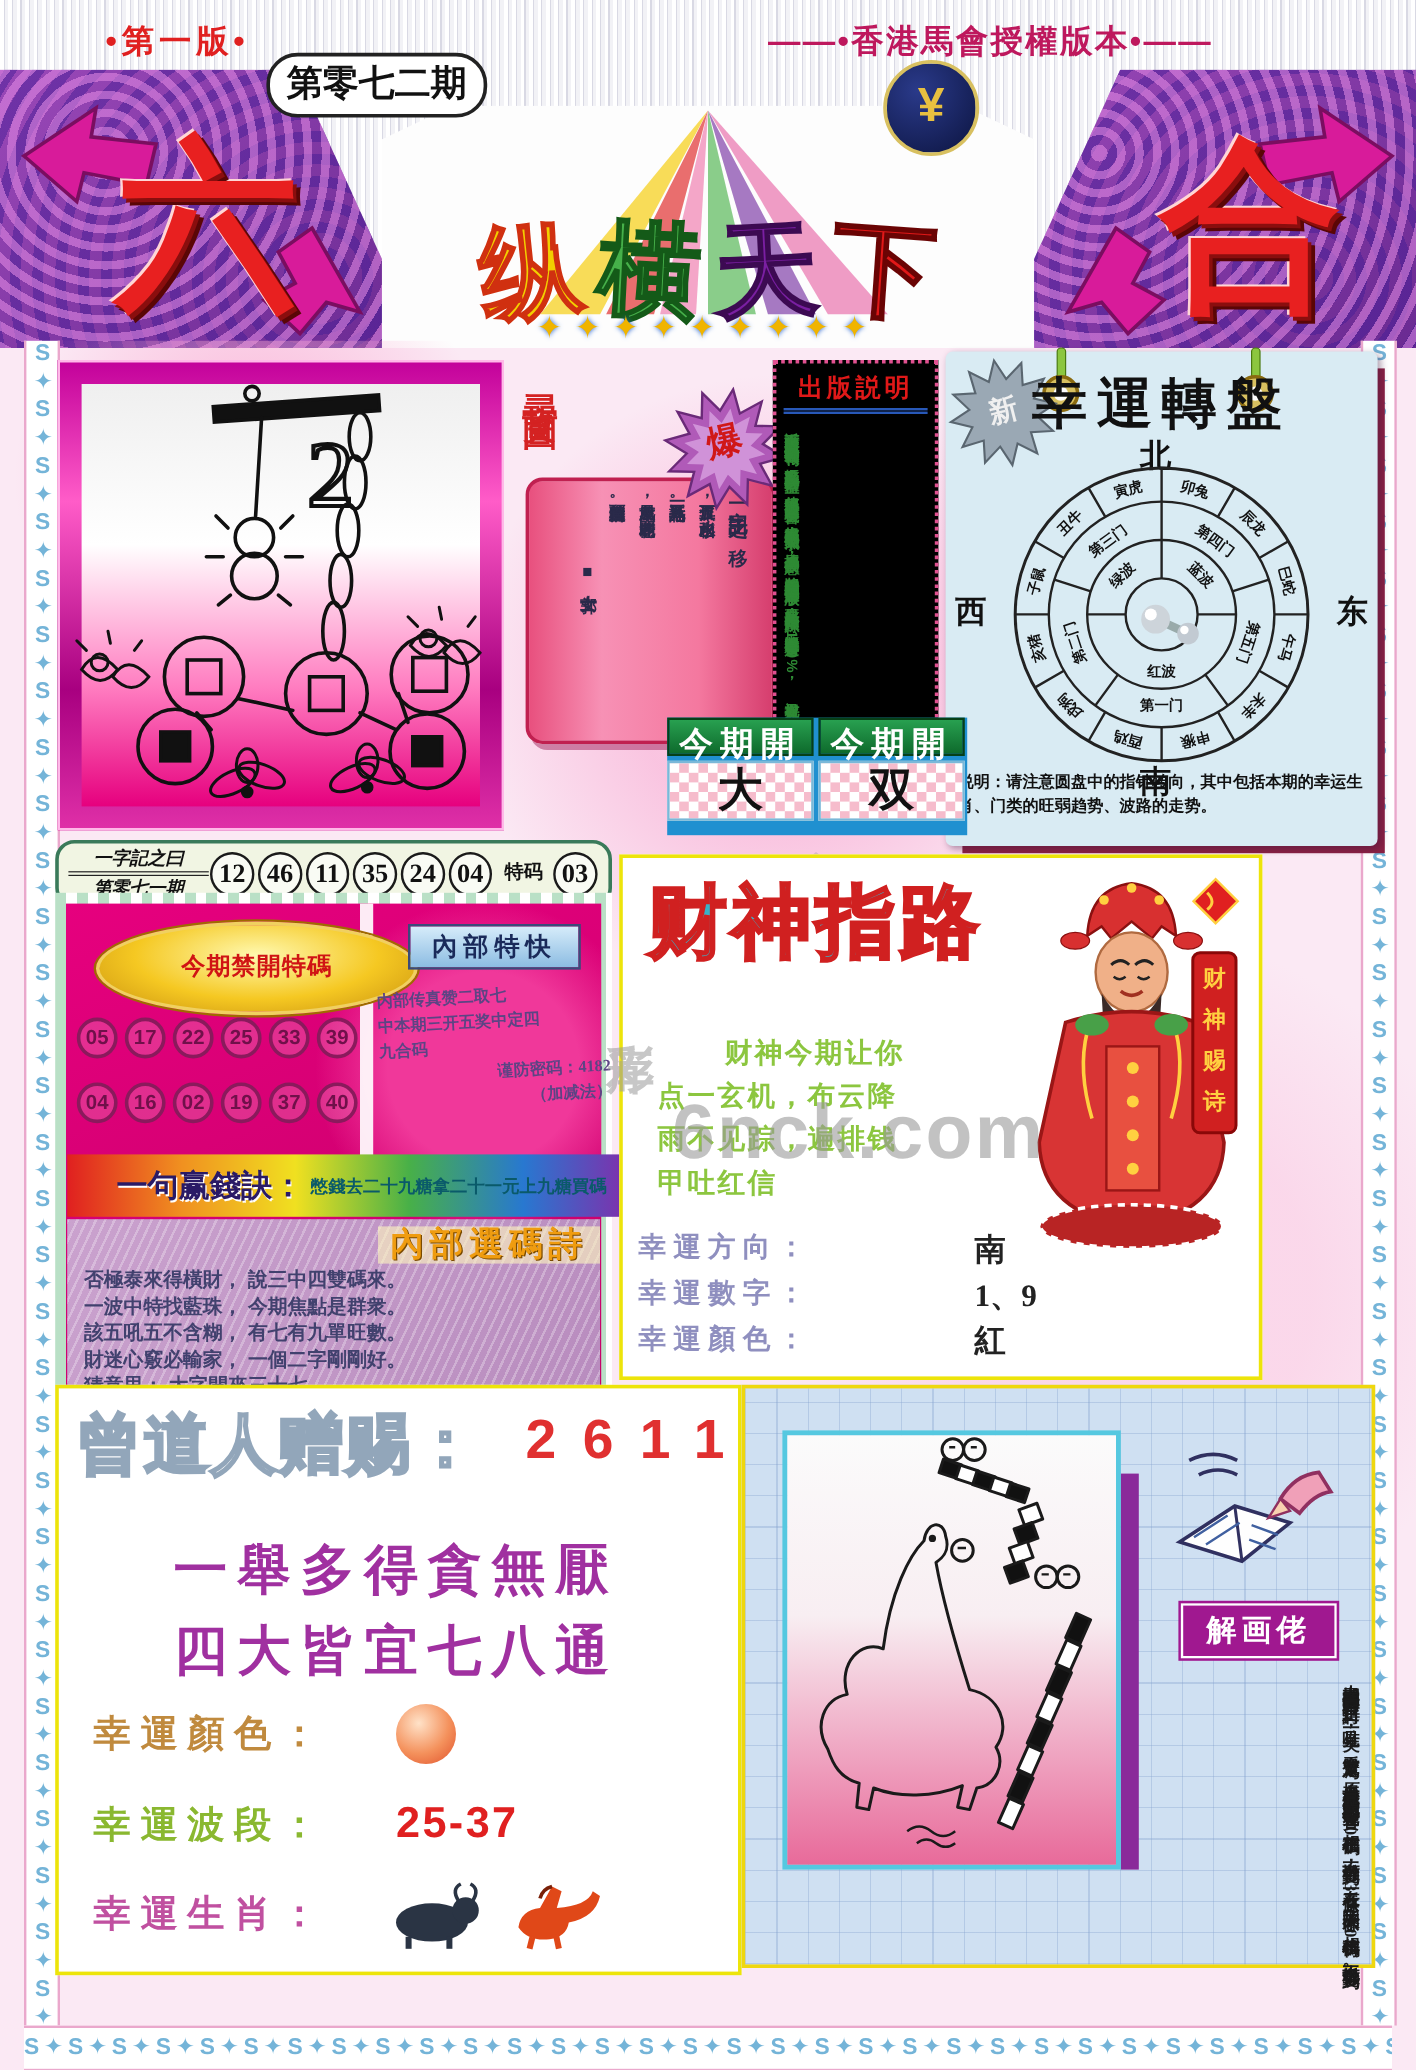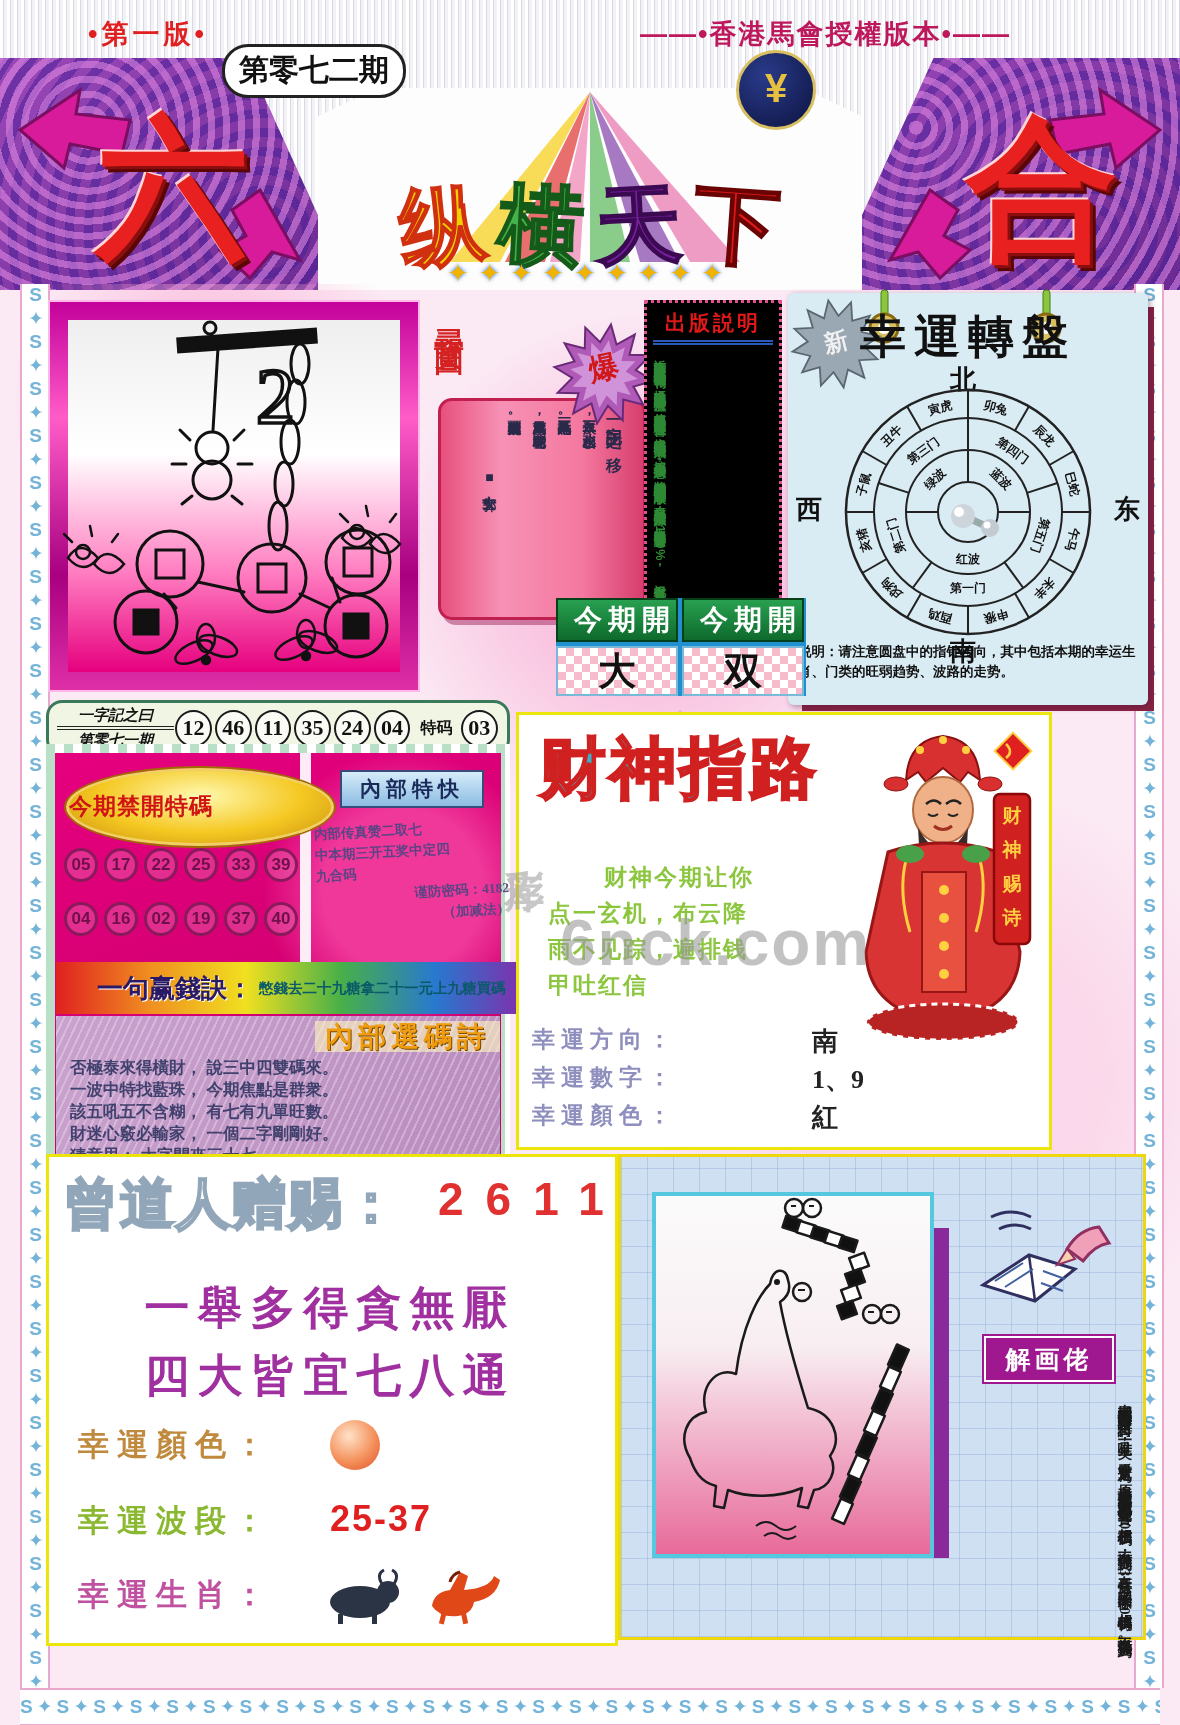--- a/index.html
+++ b/index.html
@@ -86,22 +86,22 @@
   #wheelTitle{left:806px;top:306px;width:324px;text-align:center;font-size:46px;font-weight:bold;
       color:#111;letter-spacing:8px;font-family:"Liberation Serif",serif;}
   .compass{font-size:26px;font-weight:bold;color:#111;font-family:"Liberation Serif",serif;}
   #wNote{left:798px;top:642px;width:342px;font-size:13.5px;font-weight:bold;color:#111;line-height:1.45;}
   .pin{width:44px;height:58px;}
   #star-new{left:790px;top:298px;width:92px;height:92px;}
   #newTxt{left:816px;top:326px;width:40px;text-align:center;color:#f0f0f0;font-size:24px;font-weight:bold;
       transform:rotate(-14deg);}
   
   #openWrap{left:556px;top:598px;width:250px;height:98px;background:#2090d0;}
-  .openHdr{width:122px;height:44px;background:linear-gradient(#28a050,#0e6a2c);border:2px solid #064018;
-      box-sizing:border-box;color:#fff;font-size:28px;font-weight:bold;text-align:right;line-height:40px;
+  .openHdr{width:122px;height:32px;background:linear-gradient(#28a050,#0e6a2c);border:2px solid #064018;
+      box-sizing:border-box;color:#fff;font-size:28px;font-weight:bold;text-align:center;line-height:40px;
       letter-spacing:6px;}
   .openVal{width:122px;height:50px;margin-top:4px;border:2px solid #7ab8d8;box-sizing:border-box;
       background:#fff;background-image:repeating-conic-gradient(#f6bccc 0% 25%,#ffffff 0% 50%);
       background-size:16px 16px;color:#111;font-size:38px;font-weight:bold;text-align:center;line-height:46px;}
   
   #strip{left:46px;top:700px;width:464px;height:56px;background:#f1f5e3;border:3px solid #3a7a5a;
       border-radius:16px;box-sizing:border-box;display:flex;align-items:center;padding:0 8px;}
   #stripBrand{width:118px;text-align:center;font-style:italic;font-weight:bold;color:#111;
       font-family:"Liberation Serif",serif;}
   #stripBrand .b1{font-size:15px;border-bottom:4px double #222;padding-bottom:1px;}
@@ -109,24 +109,24 @@
   .ball{width:37px;height:37px;border:2.5px solid #1a1a1a;border-radius:50%;box-sizing:border-box;
       text-align:center;line-height:32px;font-size:22px;font-weight:bold;color:#111;margin:0 1.5px;
       font-family:"Liberation Serif",serif;background:rgba(255,255,255,.6);}
   #spLabel{width:34px;margin:0 6px 0 8px;font-size:16px;font-weight:bold;color:#111;line-height:1.1;text-align:center;}
   
   #mbox{left:46px;top:744px;width:464px;height:446px;
       background:repeating-linear-gradient(90deg,#b9e0c6 0 9px,#ffffff 9px 18px);}
   #mboxIn{left:55px;top:753px;width:446px;height:428px;
       background:radial-gradient(circle at 78% 32%,#f0389a 0 80px,transparent 140px),
                  linear-gradient(160deg,#e6007e,#c40068);}
-  #goldOval{left:66px;top:768px;width:262px;height:72px;border-radius:50%;
+  #goldOval{left:80px;top:768px;width:262px;height:72px;border-radius:50%;
       background:radial-gradient(ellipse at 50% 35%,#fff9b0,#f5c822 55%,#c89010);
-      border:3px solid #f0d060;box-shadow:0 0 0 2px #a06a00;text-align:left;line-height:70px;
-      color:#d01414;font-size:23px;font-weight:bold;letter-spacing:1px;}
+      border:3px solid #f0d060;box-shadow:0 0 0 2px #a06a00;text-align:center;line-height:70px;
+      color:#d01414;font-size:20px;font-weight:bold;letter-spacing:1px;}
   #vdivider{left:300px;top:753px;width:11px;height:212px;background:rgba(255,255,255,.92);}
   .fnum{width:34px;height:34px;border:3px solid #8a1a5c;border-radius:50%;box-sizing:border-box;
       text-align:center;line-height:28px;font-size:17px;font-weight:bold;color:#70104a;
       background:rgba(255,255,255,.18);margin-right:6px;display:inline-block;}
   #exTitle{left:340px;top:770px;width:144px;height:38px;background:linear-gradient(#d6ecfa,#8cbce2);
       border:2px solid #3a4a7a;box-sizing:border-box;text-align:center;line-height:34px;color:#1a2a5a;
       font-size:21px;font-weight:bold;letter-spacing:5px;font-family:"Liberation Serif",serif;}
   #exLines{left:316px;top:820px;width:192px;transform:rotate(-3deg);color:#5c4484;font-size:13.5px;
       font-weight:bold;line-height:1.55;font-family:"Liberation Serif",serif;}
   #exLines .r{text-align:right;}

